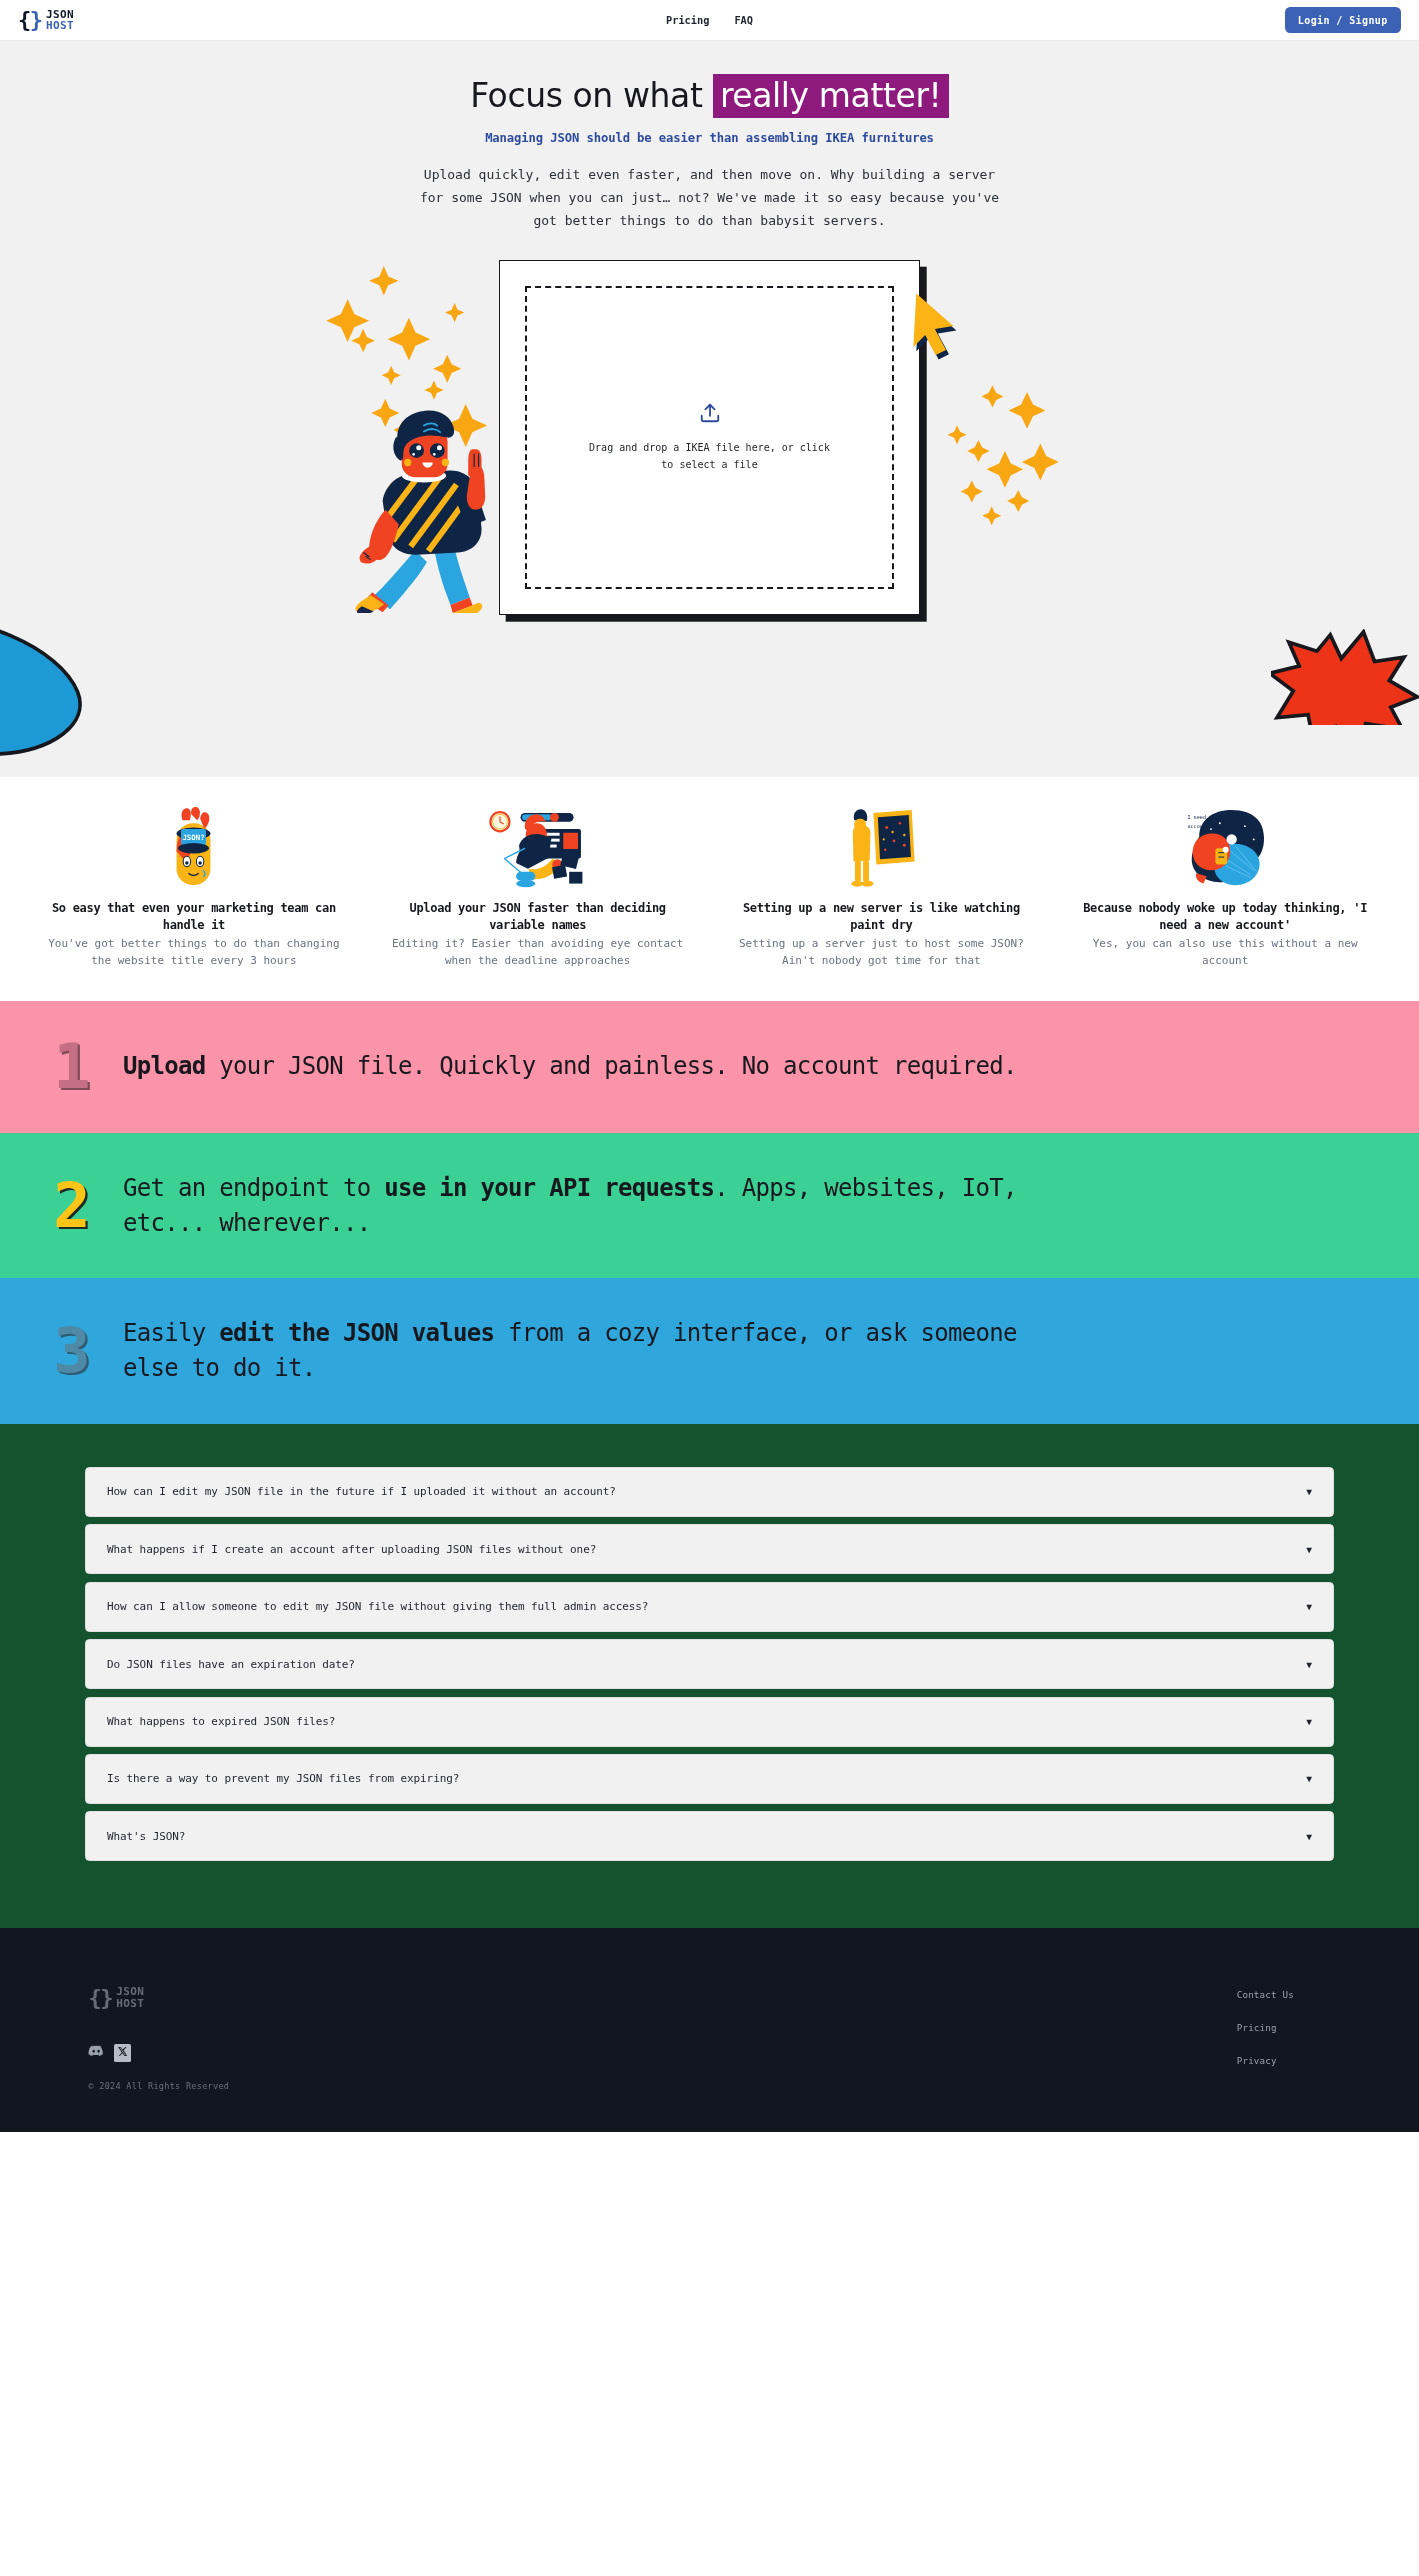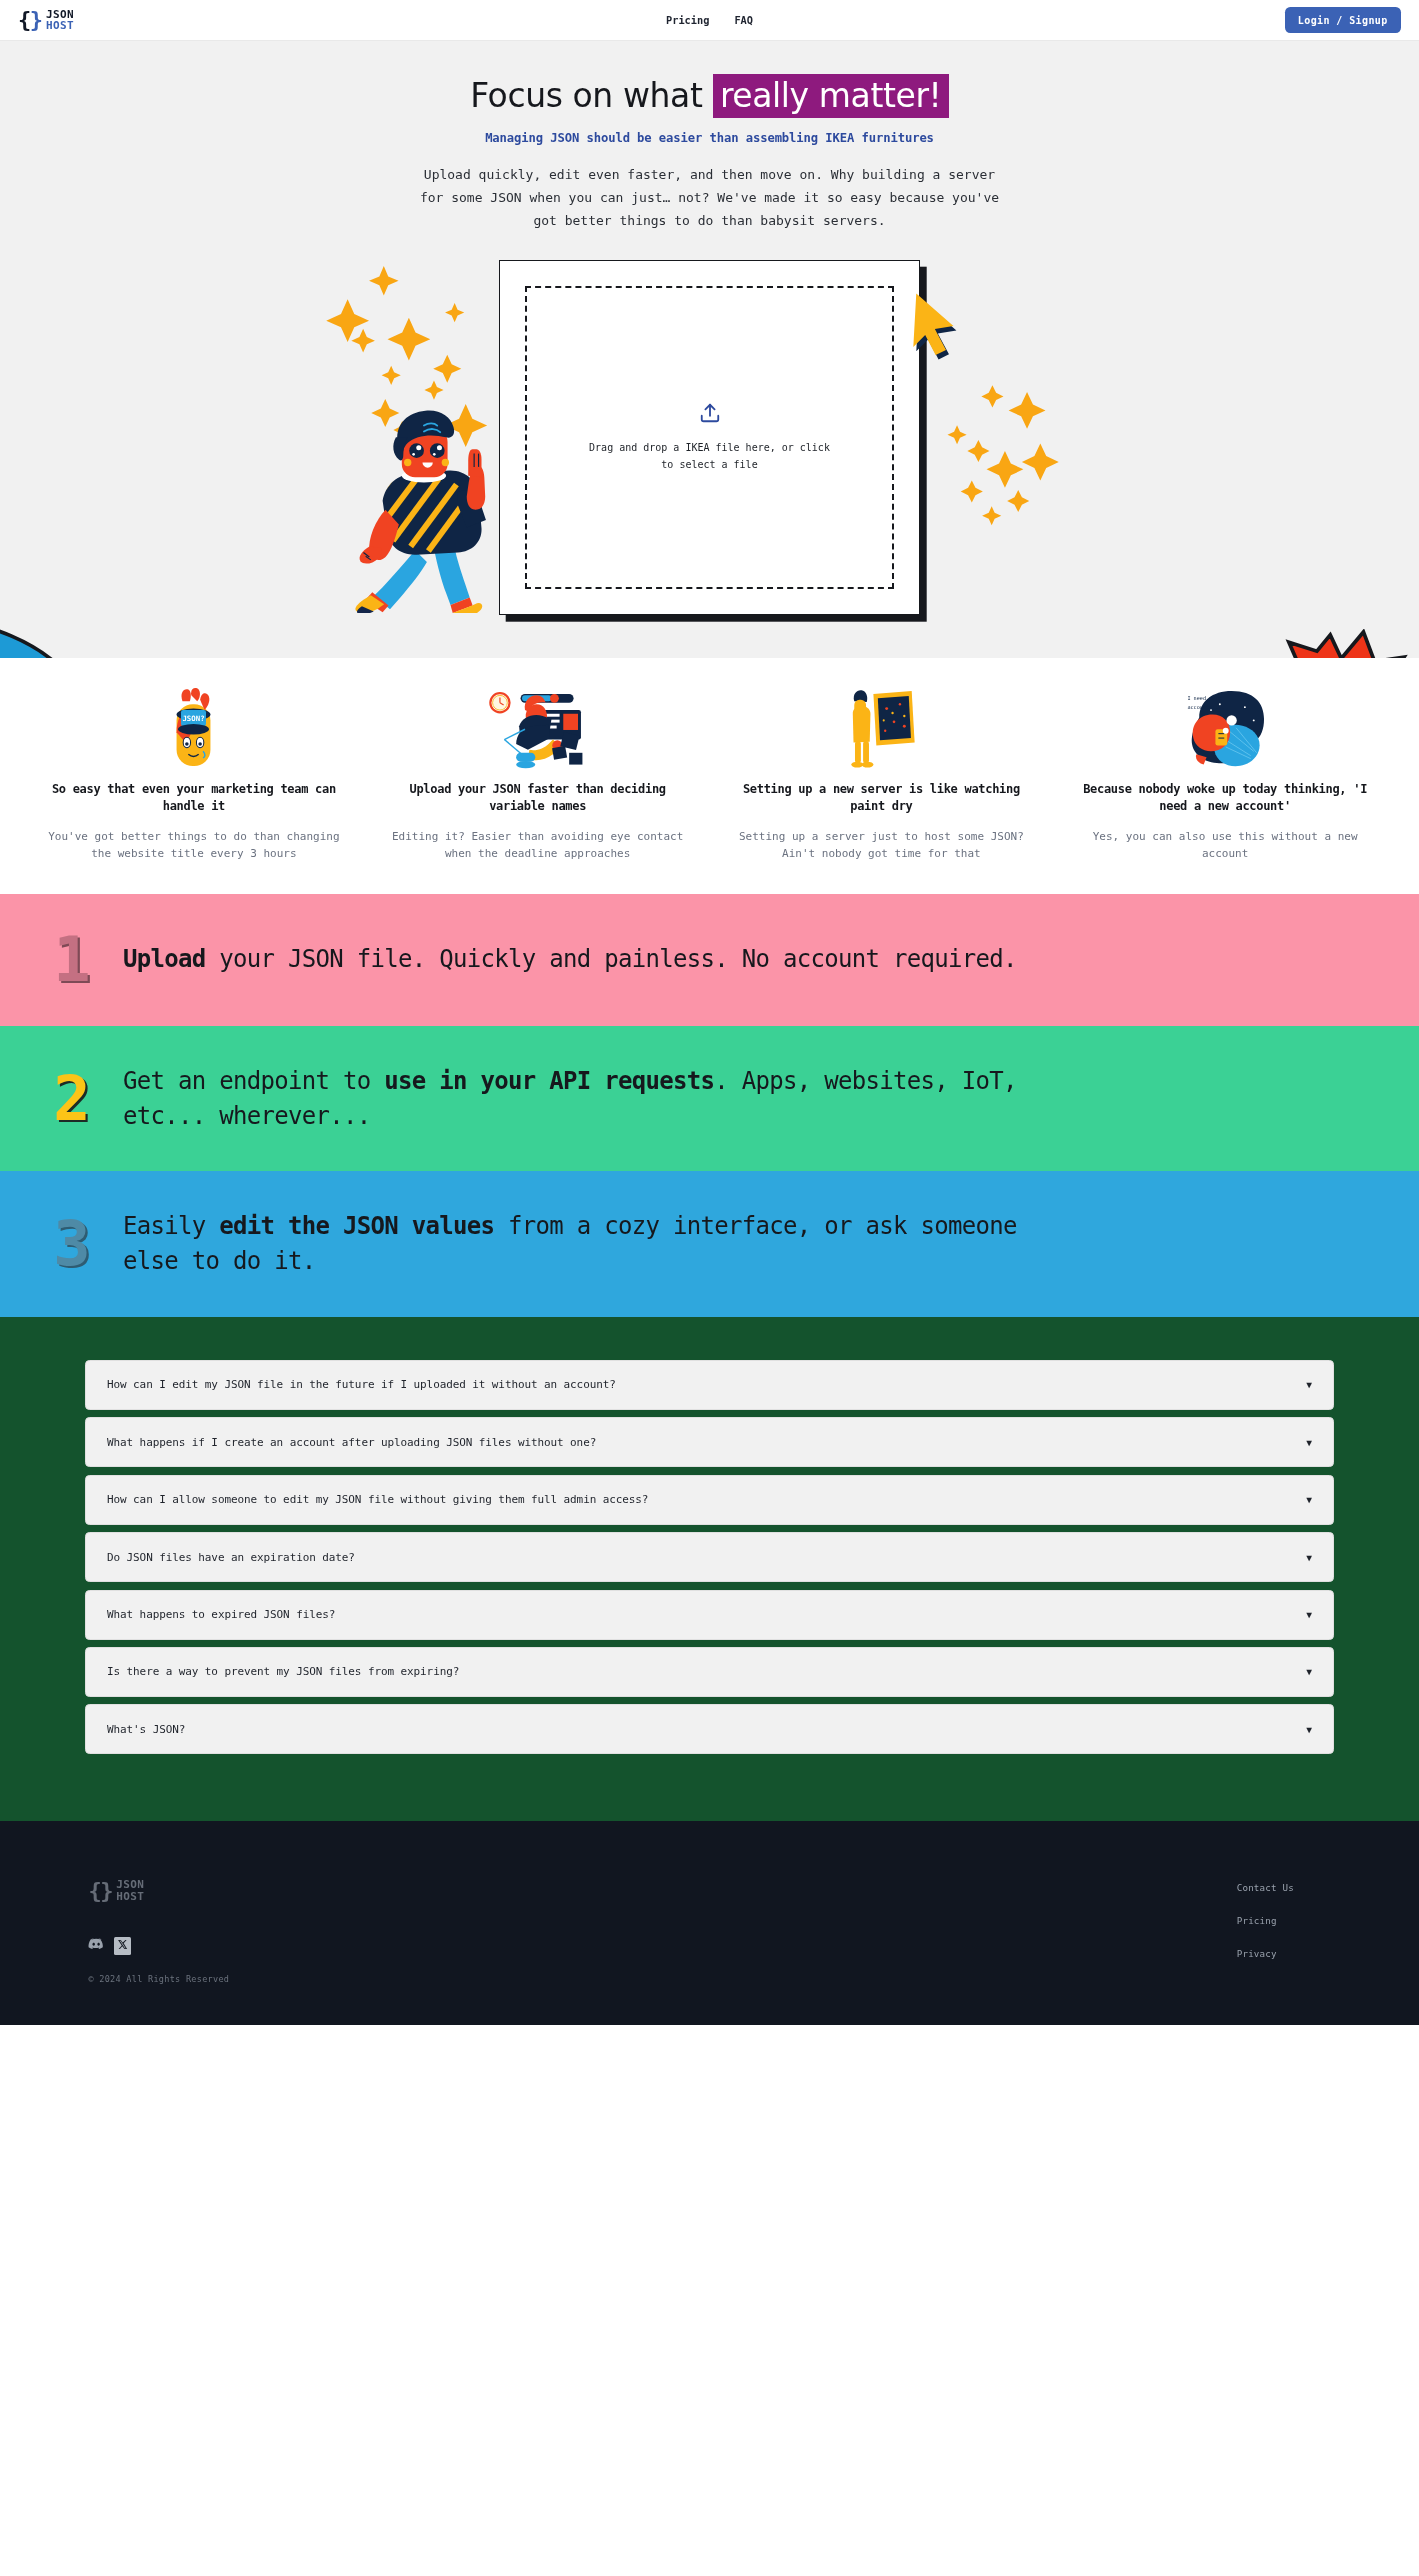--- a/index.html
+++ b/index.html
@@ -72,21 +72,21 @@
     font-family: "DejaVu Sans Mono", monospace;
     cursor: pointer;
     letter-spacing: 0.4px;
   }
 
   
   .hero {
     background: #f1f1f1;
     position: relative;
     padding-top: 33px;
-    height: 617px;
+    height: 736px;
     overflow: hidden;
   }
   .hero-title {
     text-align: center;
     font-size: 33px;
     font-weight: 400;
     color: #16181d;
     letter-spacing: -0.4px;
     font-family: "DejaVu Sans", sans-serif;
   }
@@ -171,21 +171,20 @@
     align-items: flex-end;
     justify-content: center;
     margin-bottom: 12px;
   }
   .feature-title {
     font-size: 12px;
     font-weight: 700;
     line-height: 1.45;
     color: #16181d;
     letter-spacing: -0.3px;
-    margin-bottom: 12px;
   }
   .feature-desc {
     font-size: 11px;
     line-height: 1.6;
     color: #6b7280;
   }
 
   
   .step {
     display: flex;

